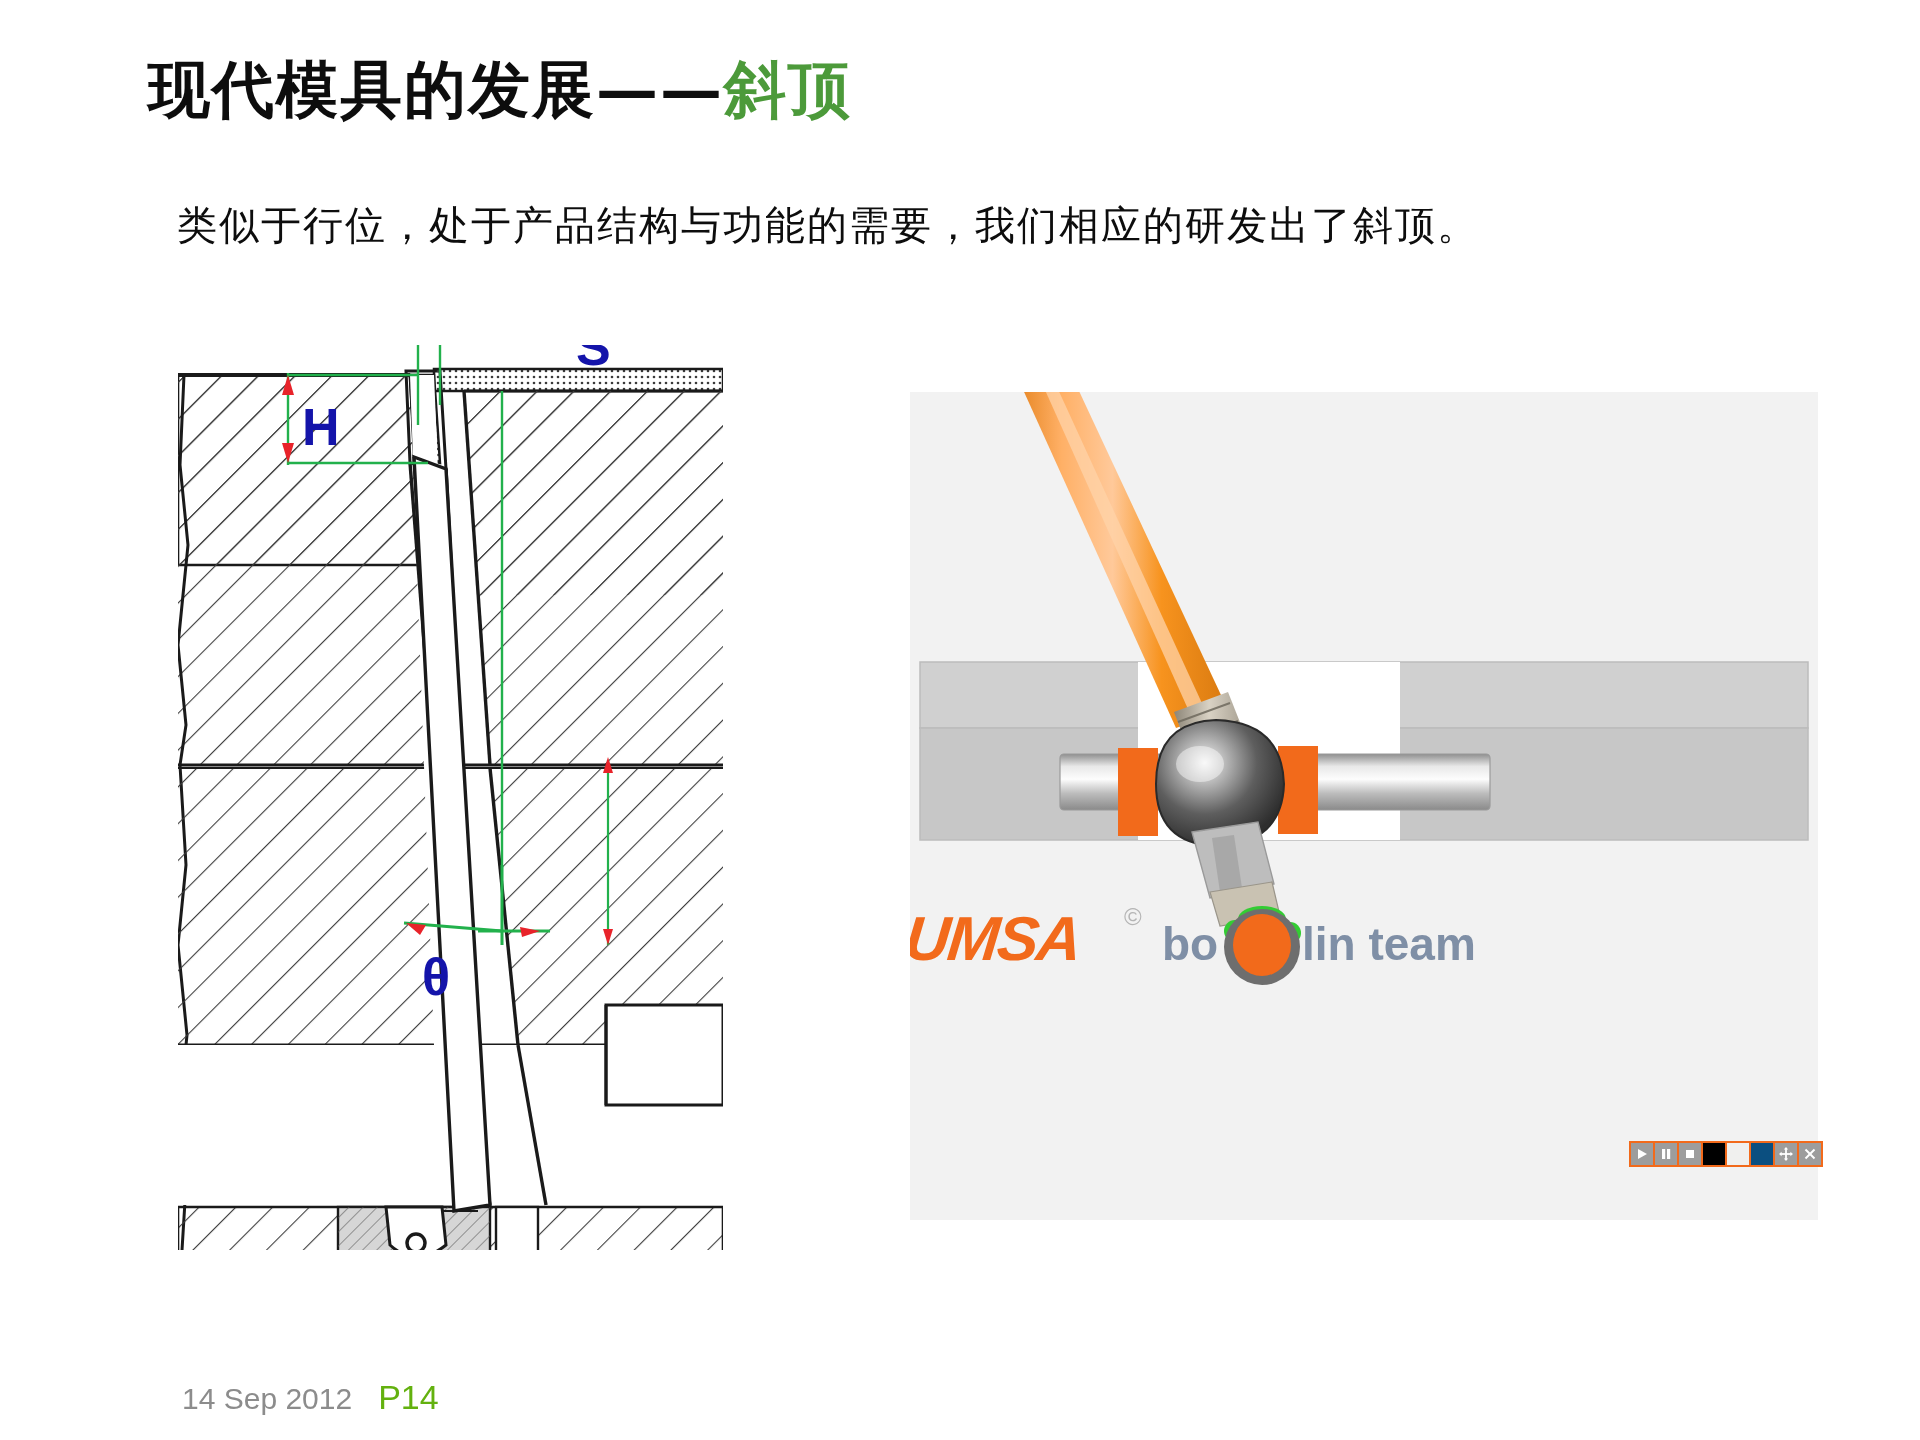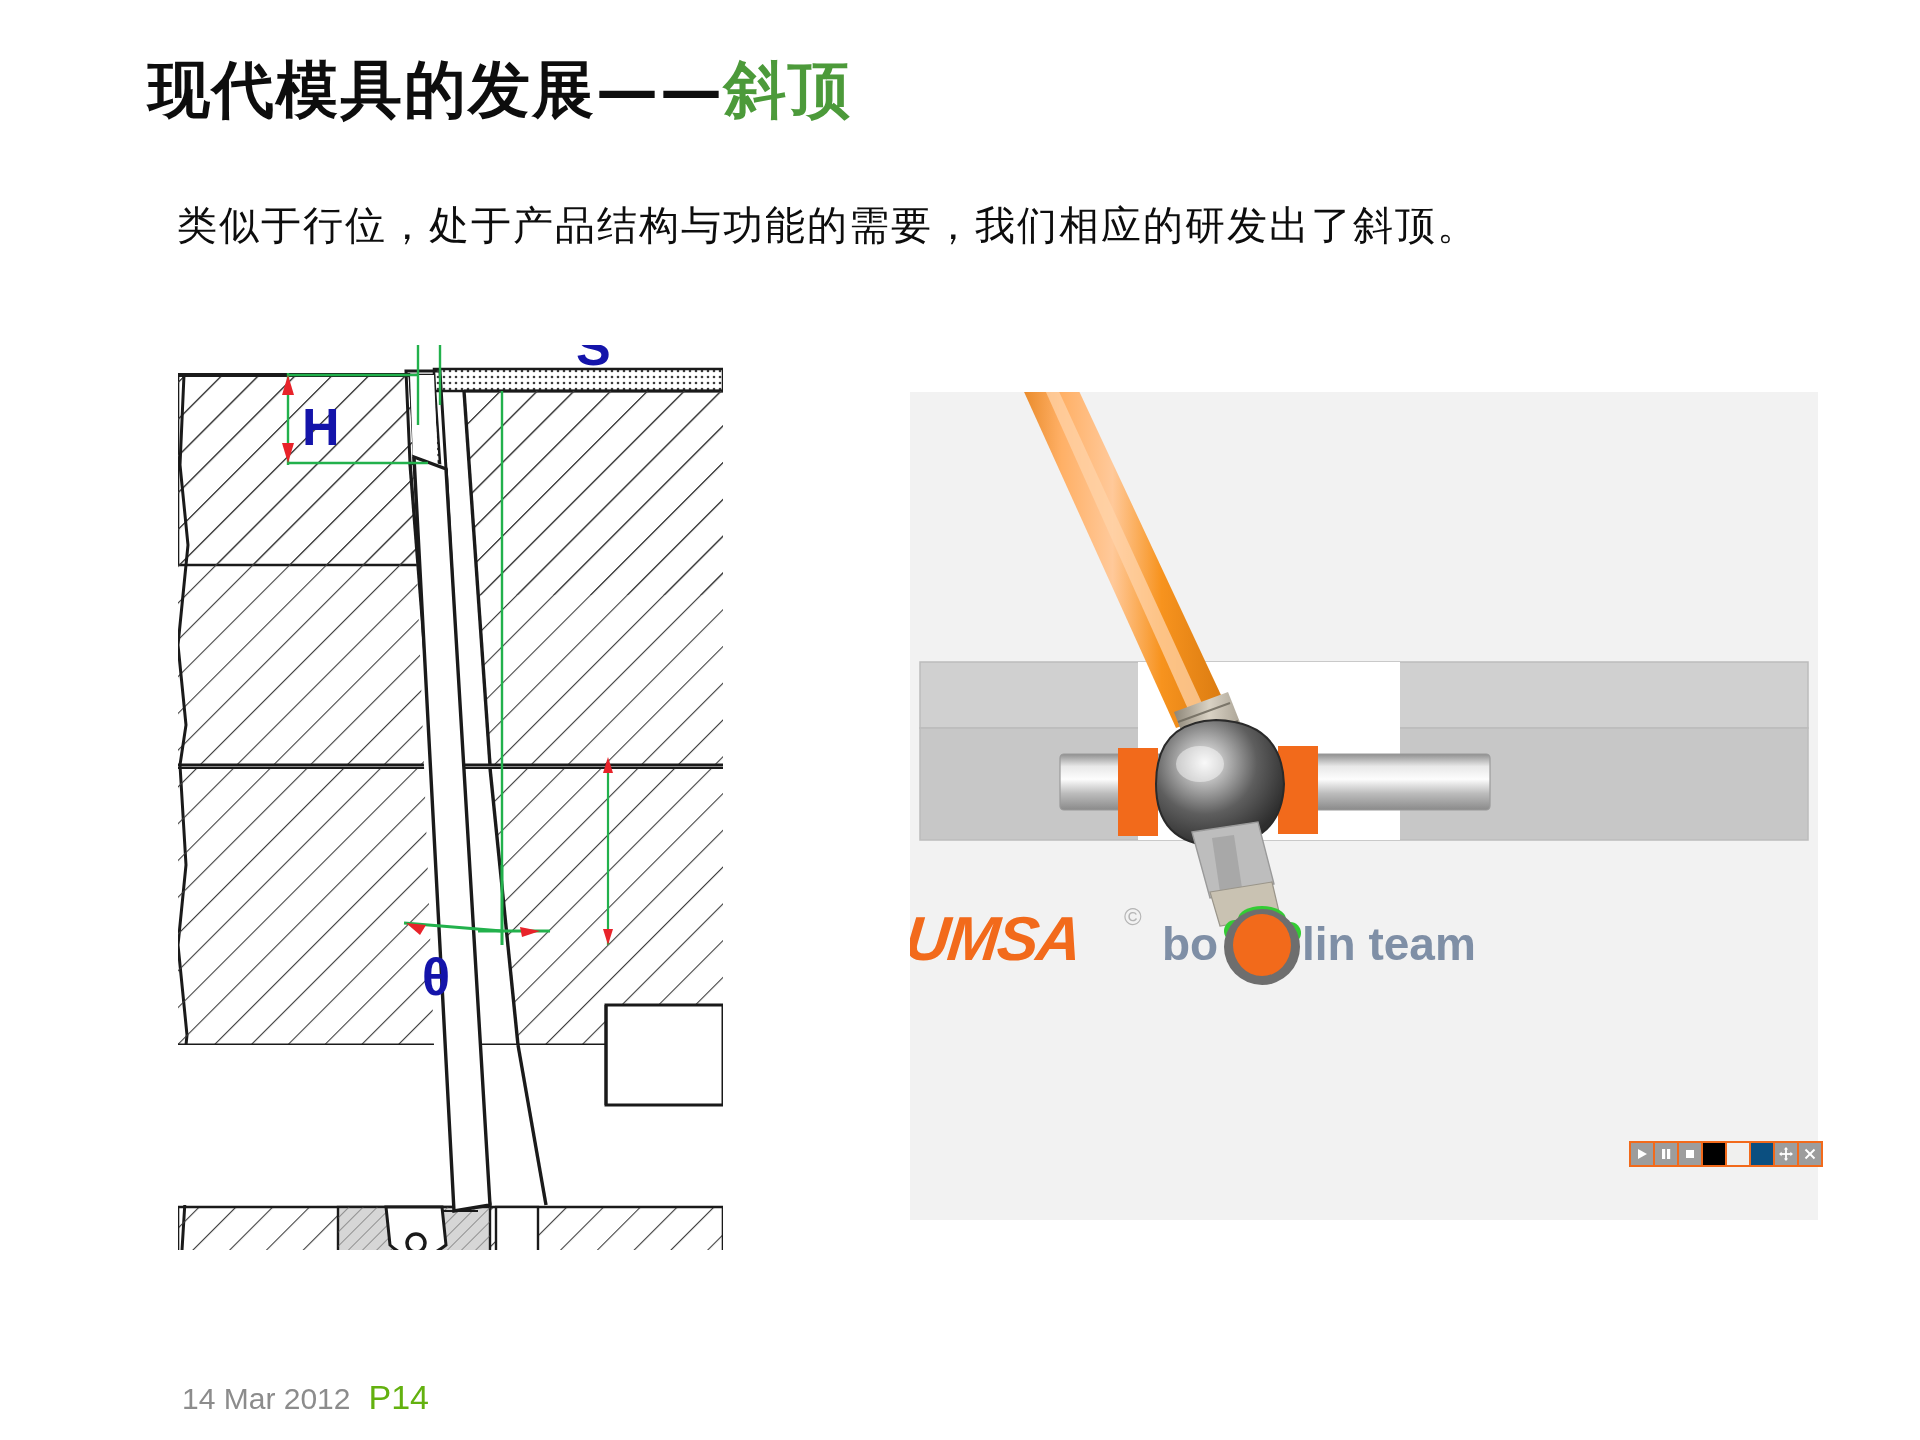--- a/index.html
+++ b/index.html
@@ -89,21 +89,21 @@
 
   
   .footer {
     position: absolute;
     left: 182px;
     top: 1378px;
     font-size: 30px;
     white-space: nowrap;
   }
   .footer .date { color: #8c8c8c; }
-  .footer .page { color: #63b10f; margin-left: 18px; font-size: 34px; }
+  .footer .page { color: #63b10f; margin-left: 26px; font-size: 34px; }
 </style>
 </head>
 <body>
 
 <div class="slide">
 
   <div class="title"><span>现代模具的发展——</span><span class="accent">斜顶</span></div>
 
   <div class="body-text">类似于行位，处于产品结构与功能的需要，我们相应的研发出了斜顶。</div>
 
@@ -362,16 +362,16 @@
     </div>
     <div class="btn">
       <svg width="14" height="14" viewBox="0 0 14 14">
         <line x1="2.5" y1="2.5" x2="11.5" y2="11.5" stroke="#ffffff" stroke-width="1.9"></line>
         <line x1="11.5" y1="2.5" x2="2.5" y2="11.5" stroke="#ffffff" stroke-width="1.9"></line>
       </svg>
     </div>
   </div>
 
   <div class="footer">
-    <span class="date">14 Mar 2012</span><span class="page">P14</span>
+    <span class="date">14 Sep 2012</span><span class="page">P14</span>
   </div>
 
 </div>
 
 </body></html>

